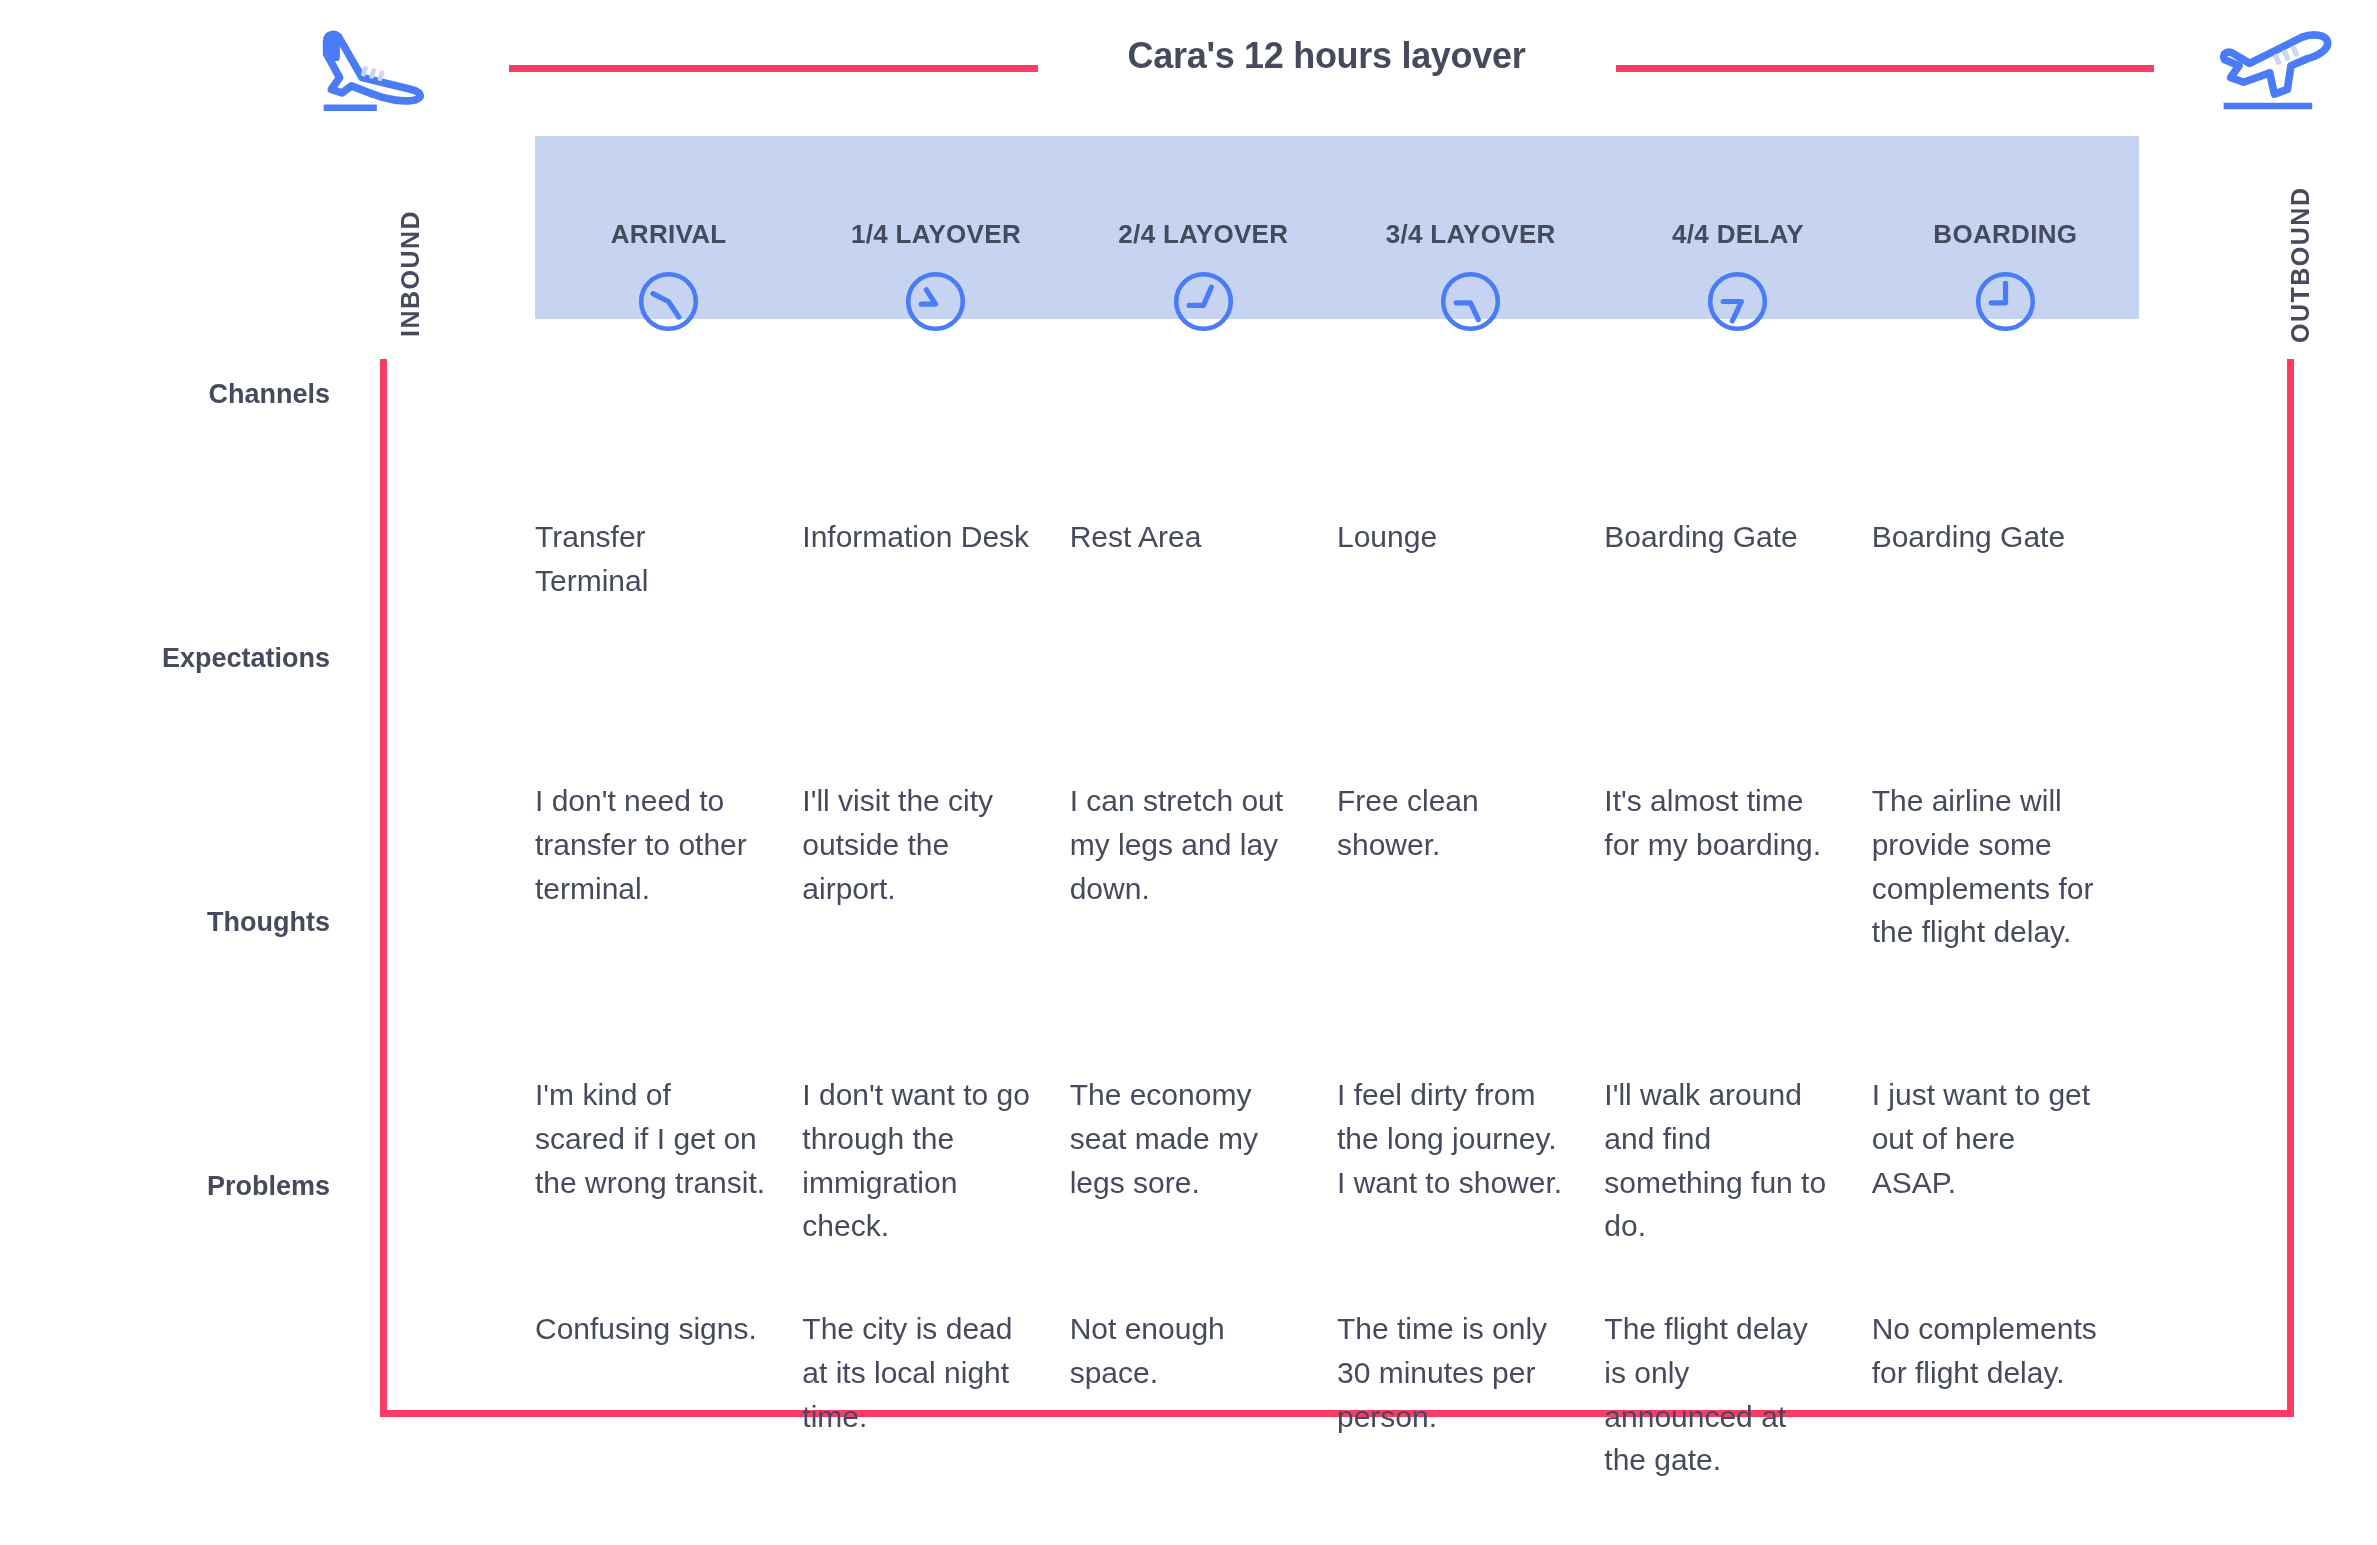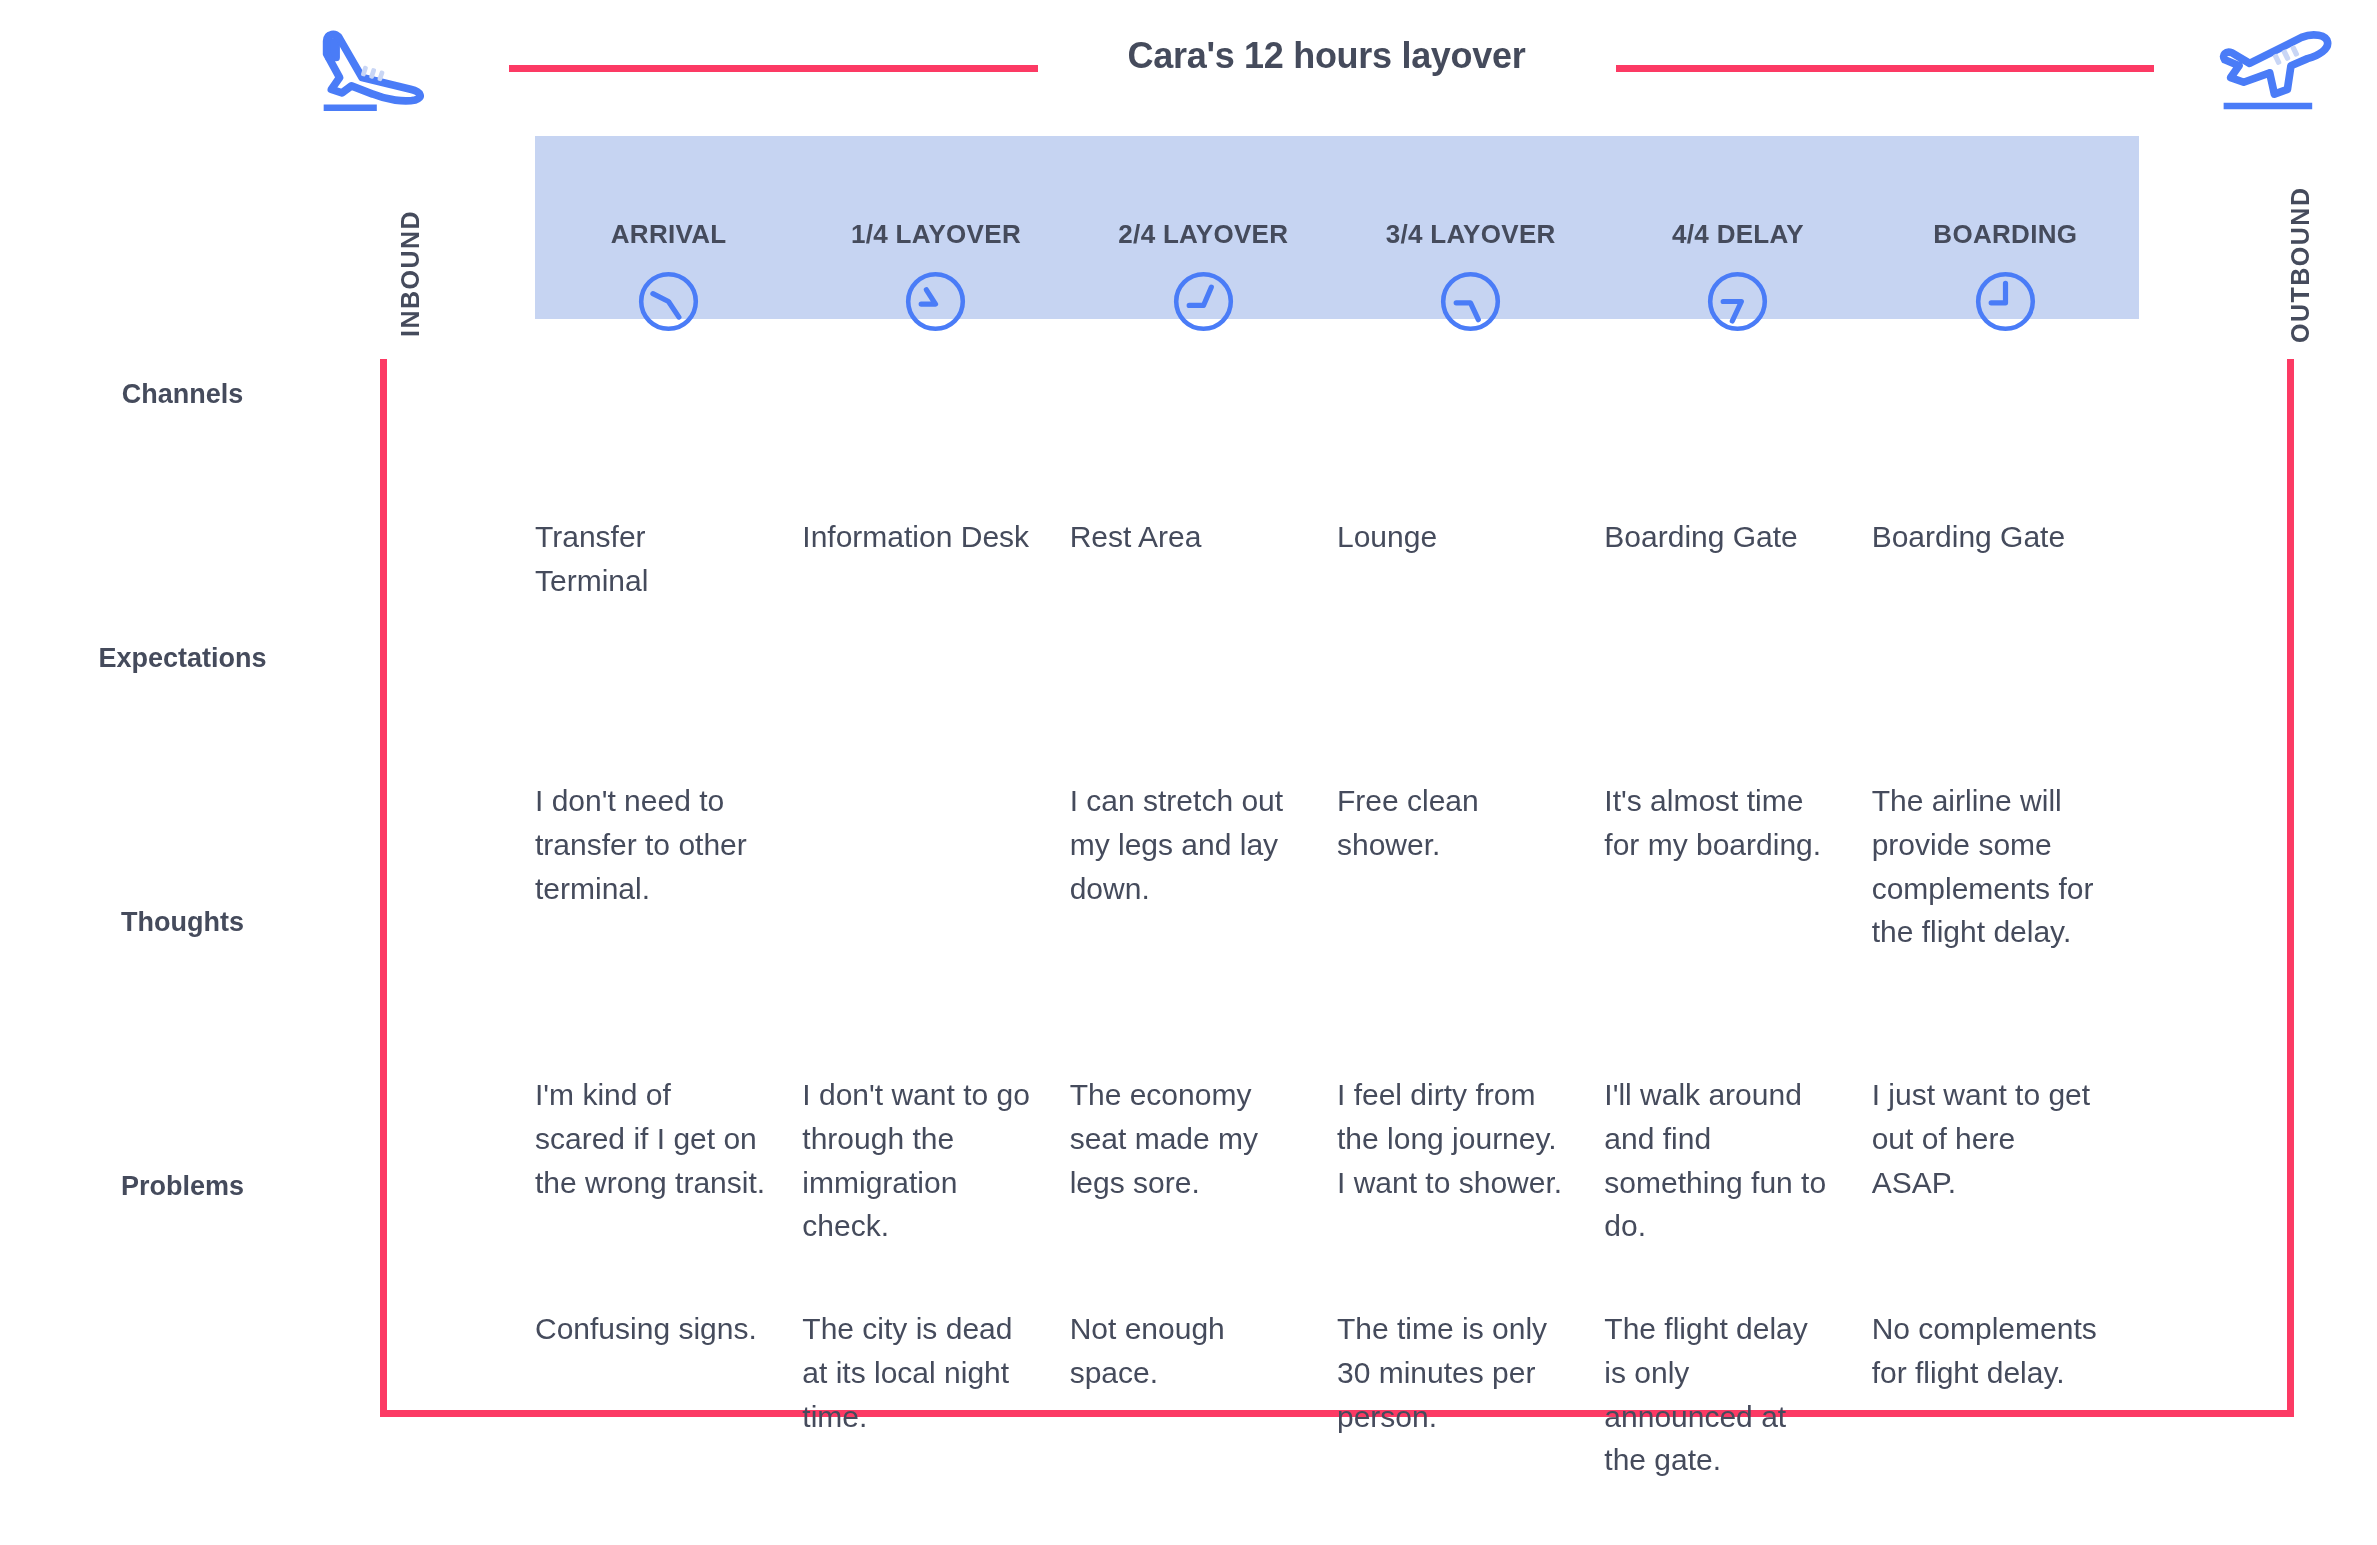--- a/index.html
+++ b/index.html
@@ -126,21 +126,21 @@
     width: 65px;
     height: 65px;
   }
   .clock-wrap svg { width: 100%; height: 100%; display: block; }
 
   
   .row-label {
     position: absolute;
     left: 35px;
     width: 295px;
-    text-align: center;
+    text-align: right;
     font-size: 27px;
     font-weight: 700;
     color: #454b5c;
     white-space: nowrap;
   }
 
   
   .cell {
     position: absolute;
     left: 0;
@@ -233,20 +233,21 @@
 
   <div class="column">
     <div class="stage-name">1/4 LAYOVER</div>
     <div class="clock-wrap">
       <svg viewBox="0 0 100 100" xmlns="http://www.w3.org/2000/svg">
         <circle cx="50" cy="50" r="42" fill="none" stroke="#4a7cf7" stroke-width="7"></circle>
         <path d="M36 32 L 50 54 L 28 54" fill="none" stroke="#4a7cf7" stroke-width="8" stroke-linecap="round" stroke-linejoin="round"></path>
       </svg>
     </div>
     <div class="cell cell-channels">Information Desk</div>
+    <div class="cell cell-expectations">I'll visit the city outside the airport.</div>
     <div class="cell cell-thoughts">I don't want to go through the immigration check.</div>
     <div class="cell cell-problems">The city is dead at its local night time.</div>
   </div>
 
   <div class="column">
     <div class="stage-name">2/4 LAYOVER</div>
     <div class="clock-wrap">
       <svg viewBox="0 0 100 100" xmlns="http://www.w3.org/2000/svg">
         <circle cx="50" cy="50" r="42" fill="none" stroke="#4a7cf7" stroke-width="7"></circle>
         <path d="M62 28 L 50 56 L 28 56" fill="none" stroke="#4a7cf7" stroke-width="8" stroke-linecap="round" stroke-linejoin="round"></path>

